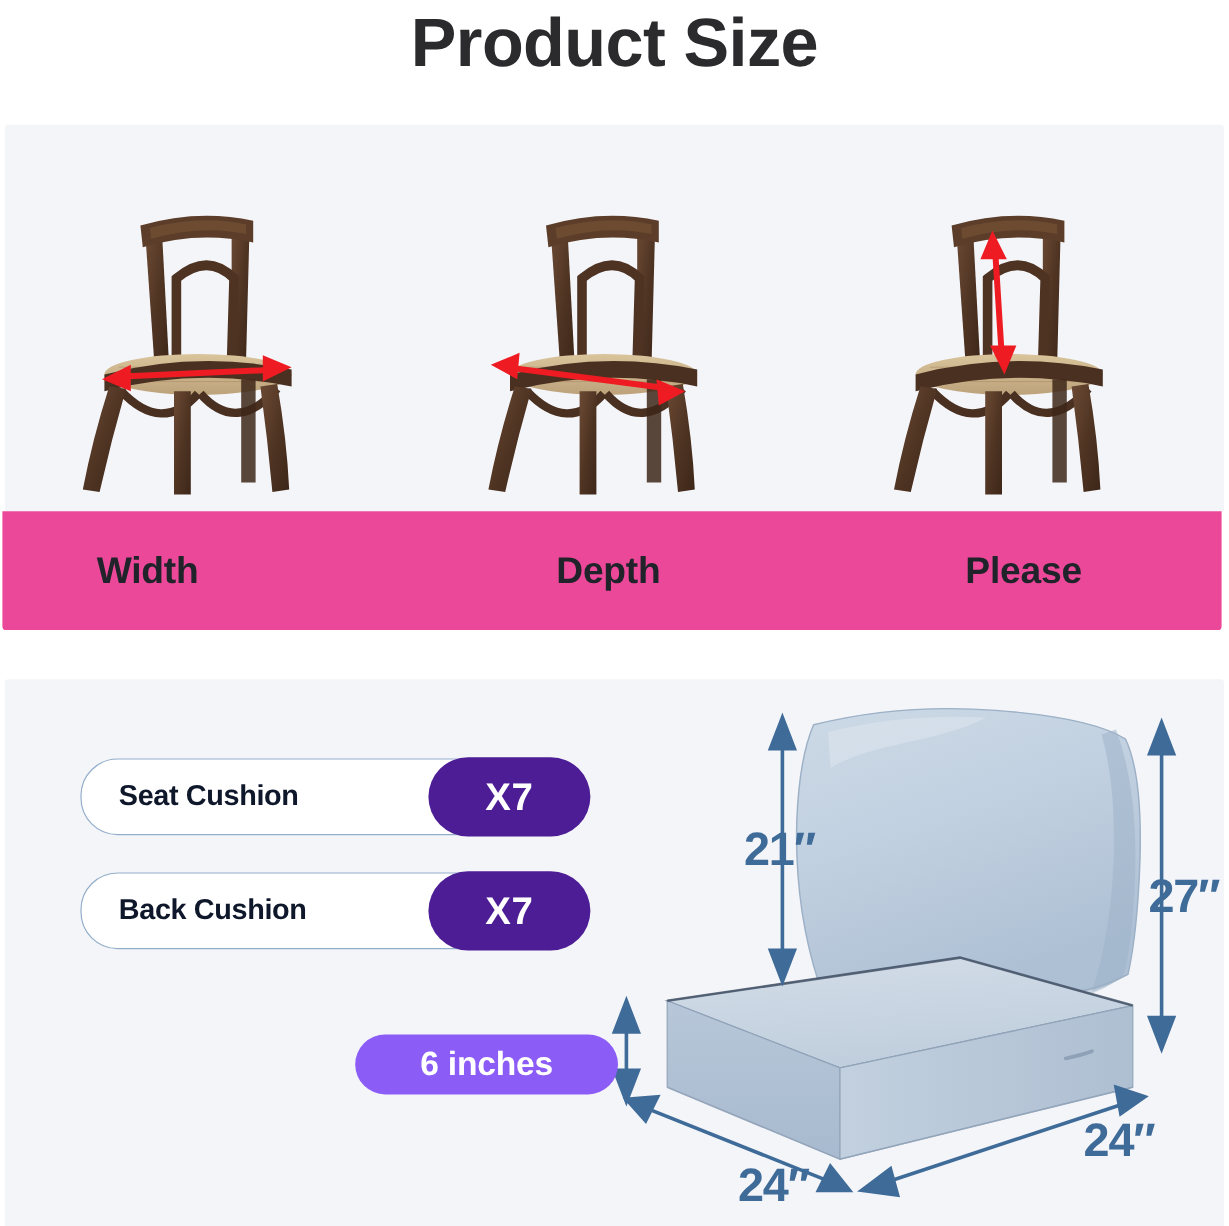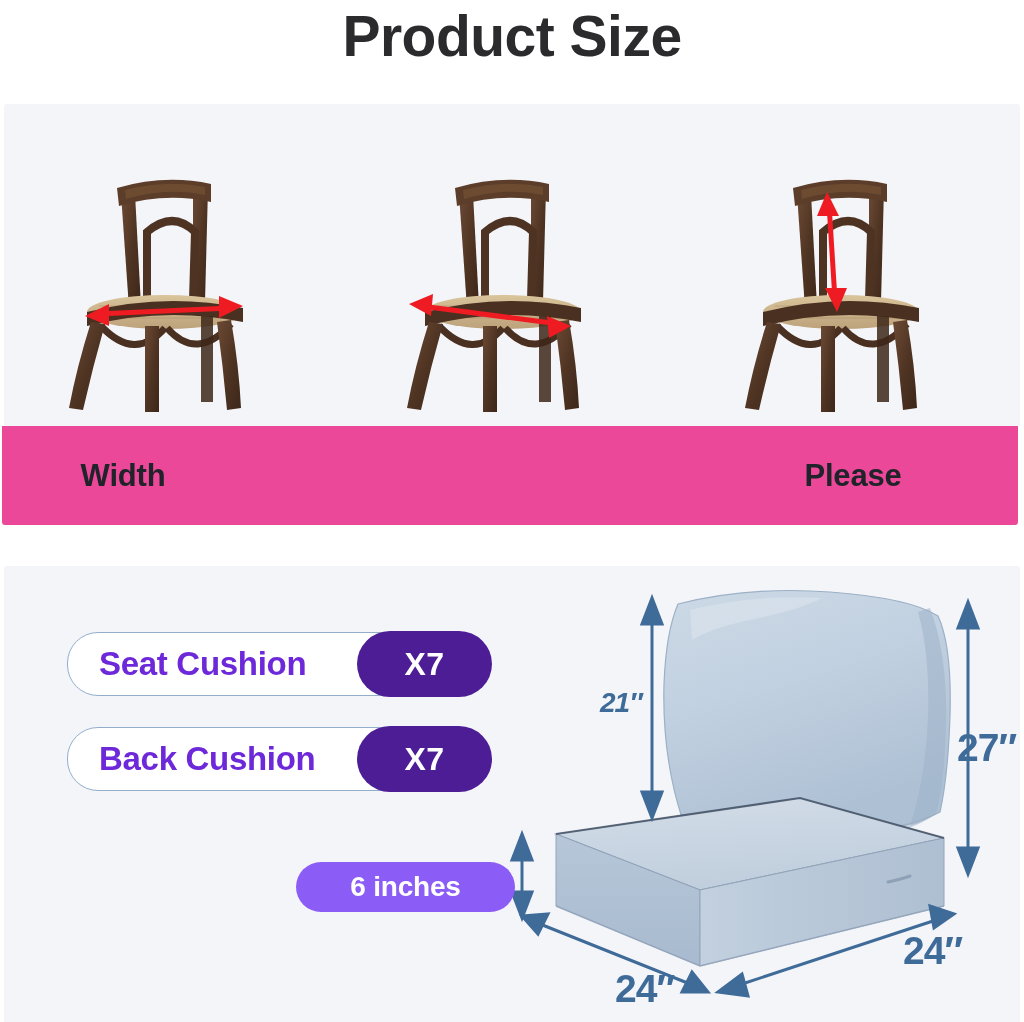--- a/index.html
+++ b/index.html
@@ -81,21 +81,21 @@
     position:absolute;
     height:62px;width:422px;
     background:#ffffff;
     border:1.5px solid #93aecb;
     border-radius:31px;
     display:flex;align-items:center;
   }
   .count-pill.p1{left:63px;top:66px;}
   .count-pill.p2{left:63px;top:161px;}
   .count-label{
-    font-size:33px;font-weight:700;color:#6d28d9;
+    font-size:24px;font-weight:700;color:#0f172a;
     letter-spacing:-0.3px;
     margin-left:31px;white-space:nowrap;
   }
   .count-badge{
     position:absolute;right:-2px;top:-2px;
     width:135px;height:66px;
     background:#4c1d95;
     border-radius:33px;
     display:flex;align-items:center;justify-content:center;
     color:#ffffff;font-size:32px;font-weight:700;
@@ -110,21 +110,21 @@
     display:flex;align-items:center;justify-content:center;
     color:#ffffff;font-size:28px;font-weight:700;
     letter-spacing:-0.2px;
   }
   .dim-text{
     position:absolute;
     color:#3f6b99;font-weight:700;
     letter-spacing:-1px;
     white-space:nowrap;
   }
-  .dim-21{left:600px;top:687px;font-size:28px;font-style:italic;}
+  .dim-21{left:620px;top:687px;font-size:39px;}
   .dim-27{left:957px;top:726px;font-size:39px;}
   .dim-24w{left:615px;top:967px;font-size:39px;}
   .dim-24d{left:903px;top:929px;font-size:39px;}
 </style>
 </head>
 <body>
 
 <div class="title">Product Size</div>
 
 <div class="panel-measure">
@@ -236,20 +236,21 @@
           <polygon points="136,146 124,122 146,122" fill="#ee1c22"></polygon>
         </g>
       </svg>
     </div>
 
   </div>
 </div>
 
 <div class="label-band">
   <div class="band-cell b1">Width</div>
+  <div class="band-cell b2">Depth</div>
   <div class="band-cell b3">Please</div>
 </div>
 
 <div class="panel-cushion">
 
   <div class="count-pill p1">
     <span class="count-label">Seat Cushion</span>
     <span class="count-badge">X7</span>
   </div>
 

